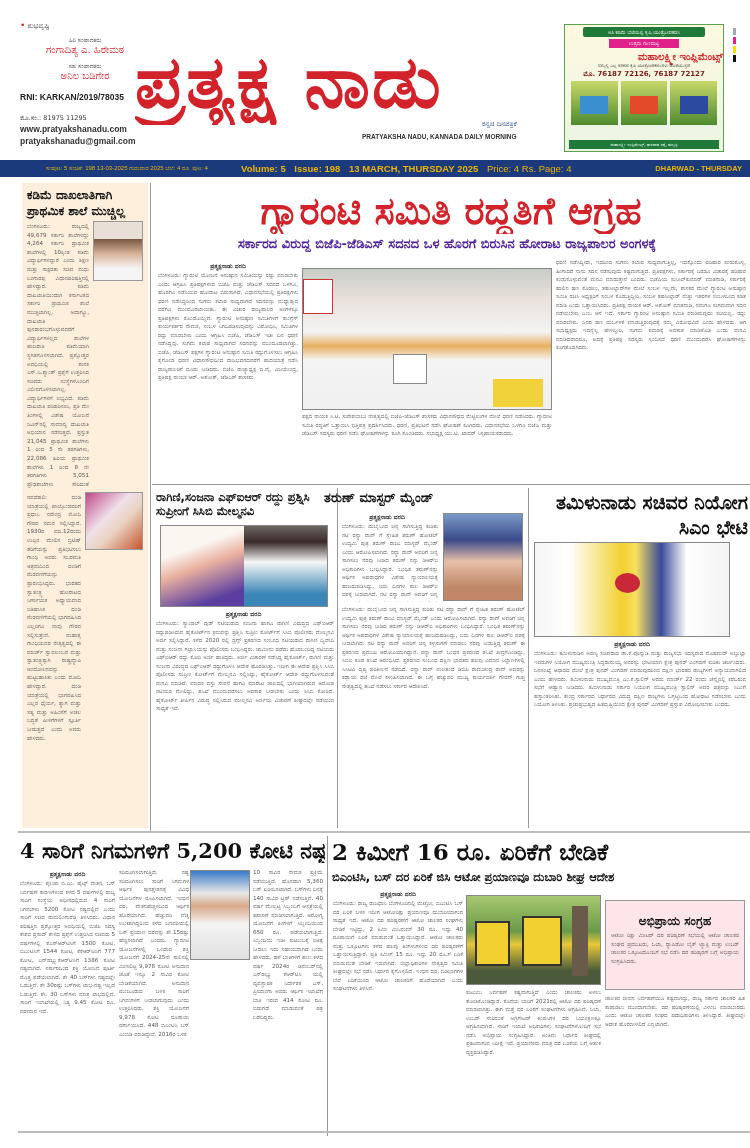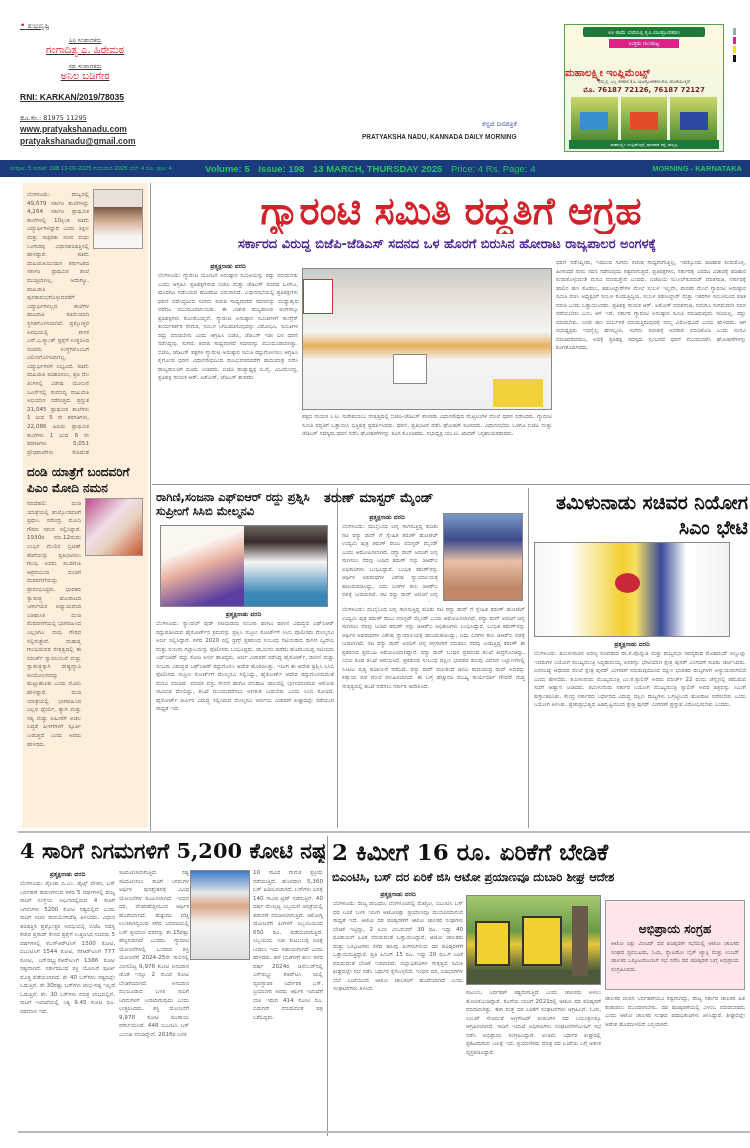--- a/index.html
+++ b/index.html
@@ -1,44 +1,44 @@
 <!DOCTYPE html>
 <html><head>
 <meta charset="utf-8">
 <style>
   * { box-sizing: border-box; margin: 0; padding: 0; }
   html, body { width: 750px; height: 1148px; overflow: hidden; background: #ffffff; }
   body { font-family: "DejaVu Sans", sans-serif; color: #222; position: relative; }
 
   .masthead { position: absolute; left: 0; top: 0; width: 750px; height: 158px; }
-  .mh-left { position: absolute; left: 20px; top: 20px; width: 130px; font-size: 7px; color: #333; text-decoration: underline; }
+  .mh-left { position: absolute; left: 20px; top: 20px; width: 130px; font-size: 7px; color: #333; }
   .mh-left .dot { color: #d3232a; font-size: 9px; }
   .mh-left .lbl { text-align: center; margin-top: 6px; font-size: 6px; color: #444; }
   .mh-left .nm { text-align: center; font-size: 10px; color: #d3232a; }
   .mh-left .rni { margin-top: 10px; font-family: "Liberation Sans", sans-serif; font-weight: bold; font-size: 8.5px; color: #222; }
   .mh-left .ph { margin-top: 12px; font-size: 6.5px; }
   .mh-left .web { font-family: "Liberation Sans", sans-serif; font-weight: bold; font-size: 8.5px; margin-top: 2px; }
   .logo { position: absolute; left: 135px; top: 40px; width: 420px; height: 85px; color: #d3232a; font-family: "DejaVu Sans", sans-serif; font-weight: bold; font-size: 72px; line-height: 85px; letter-spacing: 2px; white-space: nowrap; overflow: hidden; }
   .logo-sub { position: absolute; left: 482px; top: 120px; font-size: 7px; color: #1a3e8a; }
   .logo-en { position: absolute; left: 362px; top: 133px; font-family: "Liberation Sans", sans-serif; font-size: 6.5px; font-weight: bold; color: #333; }
 
   .ad { position: absolute; left: 564px; top: 24px; width: 160px; height: 128px; background: linear-gradient(#fff9e0, #e9f5e2); border: 1px solid #5aa24b; overflow: hidden; }
   .ad .bar1 { background: #1f7a3a; color: #fff; font-size: 5px; text-align: center; height: 10px; line-height: 10px; margin: 2px 18px; border-radius: 2px; }
   .ad .bar2 { background: #e0218a; color: #fff; font-size: 5px; text-align: center; height: 9px; line-height: 9px; margin: 2px 44px; }
-  .ad .name { color: #d3232a; font-weight: bold; font-size: 10px; text-align: left; margin-top: 19px; }
+  .ad .name { color: #d3232a; font-weight: bold; font-size: 10px; text-align: right; margin-top: 3px; }
   .ad .desc { font-size: 4.5px; text-align: center; color: #333; }
   .ad .phone { font-size: 7px; text-align: center; color: #7a1b1b; font-weight: bold; margin-top: 2px; }
   .ad .pics { display: flex; gap: 3px; padding: 3px 6px; }
   .ad .pic { flex: 1; height: 44px; background: linear-gradient(#c8d86a, #4e8a2e); position: relative; }
   .ad .pic i { position: absolute; left: 20%; top: 35%; width: 60%; height: 40%; }
   .ad .foot { background: #1f7a3a; color: #fff; font-size: 4px; height: 9px; line-height: 9px; text-align: center; position: absolute; bottom: 2px; left: 4px; right: 4px; }
   .cmyk { position: absolute; left: 733px; top: 28px; width: 3px; }
   .cmyk span { display: block; width: 3px; height: 7px; margin-bottom: 2px; }
 
-  .infobar { position: absolute; left: 0; top: 160px; width: 750px; height: 17px; background: #1a3a7c; color: #22c55e; display: flex; align-items: center; font-family: "Liberation Sans", sans-serif; white-space: nowrap; }
+  .infobar { position: absolute; left: 0; top: 160px; width: 750px; height: 17px; background: #1a3a7c; color: #eab308; display: flex; align-items: center; font-family: "Liberation Sans", sans-serif; white-space: nowrap; padding-left: 36px; }
   .infobar .kn { font-size: 6px; padding-left: 10px; width: 205px; }
   .infobar .en { font-size: 9.5px; font-weight: bold; }
   .infobar .en span { margin-right: 6px; }
   .infobar .loc { font-size: 7.5px; font-weight: bold; margin-left: auto; padding-right: 8px; }
 
   .sidebar { position: absolute; left: 22px; top: 183px; width: 126px; height: 645px; background: #fdefdc; padding: 4px 5px; }
   .side-h { font-weight: bold; font-size: 12px; line-height: 16px; color: #111; }
   .side-txt { font-size: 5.6px; line-height: 8.6px; color: #555; text-align: justify; }
   .side-photo { float: right; width: 50px; height: 60px; margin: 2px 0 3px 4px; border: 1px solid #999; }
 
@@ -49,39 +49,40 @@
   .main-sub { position: absolute; left: 148px; top: 236px; width: 598px; text-align: center; color: #4c1d95; font-weight: bold; font-size: 13px; white-space: nowrap; overflow: hidden; }
 
   .col { position: absolute; font-size: 5.6px; line-height: 8.5px; color: #555; text-align: justify; overflow: hidden; }
   .byline { text-align: center; font-weight: bold; color: #333; font-size: 6px; }
   .photo { position: absolute; border: 1px solid #888; overflow: hidden; }
   .caption { position: absolute; font-size: 5.6px; line-height: 8.5px; color: #555; text-align: justify; overflow: hidden; }
 
   .sec-h { position: absolute; font-weight: bold; color: #111; line-height: 1.25; white-space: nowrap; overflow: hidden; }
   .bottom-h { position: absolute; font-family: "DejaVu Serif", serif; font-weight: bold; color: #111; white-space: nowrap; overflow: hidden; }
 
-  .opinion { position: absolute; left: 605px; top: 900px; width: 140px; height: 90px; background: #fde5ea; border: 1px solid #999; padding: 21px 5px; }
+  .opinion { position: absolute; left: 605px; top: 900px; width: 140px; height: 90px; background: #fde5ea; border: 1px solid #999; padding: 13px 5px; }
   .opinion .t { font-weight: bold; font-size: 12px; text-align: center; color: #111; }
   .opinion .b { font-size: 5.6px; line-height: 8.5px; color: #555; text-align: justify; margin-top: 3px; }
 </style>
 </head>
 <body>
 
 <div class="masthead">
   <div class="mh-left">
     <div><span class="dot">•</span> <span>ಶುಭವೃಷ್ಟಿ</span></div>
     <div class="lbl">ಹಿರಿ ಸಂಪಾದಕರು</div>
     <div class="nm">ಗಂಗಾದಿತ್ಯ ಎ. ಹಿರೇಮಠ</div>
     <div class="lbl">ಸಹ ಸಂಪಾದಕರು</div>
     <div class="nm">ಅನಿಲ ಬಡಿಗೇರ</div>
     <div class="rni">RNI: KARKAN/2019/78035</div>
     <div class="ph">ಮೊ.ಸಂ.: 81975 11295</div>
     <div class="web">www.pratyakshanadu.com</div>
     <div class="web">pratyakshanadu@gmail.com</div>
   </div>
+  <div class="logo">ಪ್ರತ್ಯಕ್ಷ ನಾಡು</div>
   <div class="logo-sub">ಕನ್ನಡ ದಿನಪತ್ರಿಕೆ</div>
   <div class="logo-en">PRATYAKSHA NADU, KANNADA DAILY MORNING</div>
 
   <div class="ad">
     <div class="bar1">ಅತಿ ಕಡಿಮೆ ಬೆಲೆಯಲ್ಲಿ ಕೃಷಿ ಯಂತ್ರೋಪಕರಣ</div>
     <div class="bar2">ಉತ್ತಮ ಗುಣಮಟ್ಟ</div>
     <div class="name">ಮಹಾಲಕ್ಷ್ಮೀ ಇಂಪ್ಲಿಮೆಂಟ್ಸ್</div>
     <div class="desc">ನಮ್ಮಲ್ಲಿ ಎಲ್ಲ ತರಹದ ಕೃಷಿ ಯಂತ್ರೋಪಕರಣಗಳು ದೊರೆಯುತ್ತವೆ</div>
     <div class="phone">ಮೊ. 76187 72126, 76187 72127</div>
     <div class="pics">
@@ -106,27 +107,27 @@
 </div>
 
 <div class="infobar">
   <div class="kn">ಸಂಪುಟ: 5  ಸಂಚಿಕೆ: 198  13-03-2025 ಗುರುವಾರ 2025  ಬೆಲೆ: 4 ರೂ.  ಪುಟ: 4</div>
   <div class="en">
     <span>Volume: 5</span>
     <span>Issue: 198</span>
     <span>13 MARCH, THURSDAY 2025</span>
     <span style="font-weight:normal">Price: 4 Rs. Page: 4</span>
   </div>
-  <div class="loc">MORNING - KARNATAKA</div>
+  <div class="loc">DHARWAD - THURSDAY</div>
 </div>
 
 <div class="sidebar">
+  <div class="side-h">ಕಡಿಮೆ ದಾಖಲಾತಿಗಾಗಿ ಪ್ರಾಥಮಿಕ ಶಾಲೆ ಮುಚ್ಚಿಲ್ಲ</div>
   <div class="side-photo" style="background:linear-gradient(#e8e0d6 30%, #7a5a45 30%, #d9b39a 55%, #f5f5f5 80%);"></div>
   <div class="side-txt" style="height:268px;overflow:hidden;margin-top:3px;">ಬೆಂಗಳೂರು: ರಾಜ್ಯದಲ್ಲಿ 49,679 ಸರ್ಕಾರಿ ಶಾಲೆಗಳಿದ್ದು 4,264 ಸರ್ಕಾರಿ ಪ್ರಾಥಮಿಕ ಶಾಲೆಗಳಲ್ಲಿ 10ಕ್ಕಿಂತ ಕಡಿಮೆ ವಿದ್ಯಾರ್ಥಿಗಳಿದ್ದಾರೆ ಎಂದು ಶಿಕ್ಷಣ ಮತ್ತು ಸಾಕ್ಷರತಾ ಸಚಿವ ಮಧು ಬಂಗಾರಪ್ಪ ವಿಧಾನಪರಿಷತ್ತಿನಲ್ಲಿ ಹೇಳಿದ್ದಾರೆ. ಕಡಿಮೆ ದಾಖಲಾತಿಯಿಂದಾಗಿ ಕರ್ನಾಟಕದ ಸರ್ಕಾರಿ ಪ್ರಾಥಮಿಕ ಶಾಲೆ ಮುಚ್ಚಲಾಗಿಲ್ಲ. ಅದಾಗ್ಯೂ, ದಾಖಲಾತಿ ಪುನರಾರಂಭಗೊಳ್ಳುವವರೆಗೆ ವಿದ್ಯಾರ್ಥಿಗಳಿಲ್ಲದ ಶಾಲೆಗಳ ಹಾಜರಾತಿ ಕಡಿಮೆಯಾಗಿ ಸ್ಥಗಿತಗೊಳಿಸಲಾಗಿದೆ. ಪ್ರಶ್ನೋತ್ತರ ಅವಧಿಯಲ್ಲಿ ಶಾಸಕ ಎಸ್.ಎ.ಶ್ಯಾಂತ್ ಪ್ರಶ್ನೆಗೆ ಉತ್ತರಿಸಿದ ಸಚಿವರು ಸಂಸ್ಥೆಗಳೊಂದಿಗೆ ವಿಲೀನಗೊಳಿಸಲಾಗಿಲ್ಲ. ವಿದ್ಯಾರ್ಥಿಗಳಿಗೆ ಲಭ್ಯವಿದೆ. ಕಡಿಮೆ ದಾಖಲಾತಿ ಪರಿಹರಿಸಲು, ಪ್ರತಿ ಮೇ ತಿಂಗಳಲ್ಲಿ ವಿಶೇಷ ಯೋಜನೆ ಜೂನ್‌ನಲ್ಲಿ ಸಾಮಾನ್ಯ ದಾಖಲಾತಿ ಅಭಿಯಾನ ನಡೆಸುತ್ತದೆ. ಪ್ರಸ್ತುತ 21,045 ಪ್ರಾಥಮಿಕ ಶಾಲೆಗಳು 1 ರಿಂದ 5 ನೇ ತರಗತಿಗಳು, 22,086 ಹಿರಿಯ ಪ್ರಾಥಮಿಕ ಶಾಲೆಗಳು 1 ರಿಂದ 8 ನೇ ತರಗತಿಗಳು 5,051 ಪ್ರೌಢಶಾಲೆಗಳು ಸೇರಿದಂತೆ 49,679 ಸರ್ಕಾರಿ ಶಾಲೆಗಳಿವೆ ಎಂದು ತಿಳಿಸಿದ್ದಾರೆ. ವಿದ್ಯಾರ್ಥಿಗಳಿಗೆ ಸರ್ಕಾರದಿಂದ ಉಚಿತ ಪಠ್ಯಪುಸ್ತಕಗಳು, ಸಮವಸ್ತ್ರ, ಶೂ ಮತ್ತು ಸಾಕ್ಸ್, ಹೆಚ್ಚುವರಿಯಾಗಿ ಮಧ್ಯಾಹ್ನದ ಊಟದ ಯೋಜನೆಯು ಸೇರಿ ವಿವಿಧ ಸೌಲಭ್ಯ ಕಲ್ಪಿಸಲಾಗಿದೆ ಎಂದರು.</div>
-  <div class="side-h" style="margin-top:6px;">ದಂಡಿ ಯಾತ್ರೆಗೆ ಬಂದವರಿಗೆ ಪಿಎಂ ಮೋದಿ ನಮನ</div>
   <div class="side-photo" style="width:58px;height:58px;background:linear-gradient(135deg,#c04a8a,#f0e0e8 40%,#e8d2c0 60%,#c8552e);"></div>
   <div class="side-txt" style="height:270px;overflow:hidden;margin-top:3px;">ನವದೆಹಲಿ: ದಂಡಿ ಯಾತ್ರೆಯಲ್ಲಿ ಪಾಲ್ಗೊಂಡವರಿಗೆ ಪ್ರಧಾನಿ ನರೇಂದ್ರ ಮೋದಿ ಗೌರವ ನಮನ ಸಲ್ಲಿಸಿದ್ದಾರೆ. 1930ರ ಮಾ.12ರಂದು ಉಪ್ಪಿನ ಮೇಲಿನ ಬ್ರಿಟಿಷ್ ತೆರಿಗೆಯನ್ನು ಪ್ರತಿಭಟಿಸಲು ಗಾಂಧಿ ಅವರು ಸಬರಮತಿ ಆಶ್ರಮದಿಂದ ದಂಡಿಗೆ ಮೆರವಣಿಗೆಯನ್ನು ಪ್ರಾರಂಭಿಸಿದ್ದರು. ಭಾರತದ ಸ್ವಾತಂತ್ರ್ಯ ಹೋರಾಟದ ನಿರ್ಣಾಯಕ ಅಧ್ಯಾಯವಾದ ಐತಿಹಾಸಿಕ ದಂಡಿ ಮೆರವಣಿಗೆಯಲ್ಲಿ ಭಾಗವಹಿಸಿದ ಎಲ್ಲರಿಗೂ ನಾವು ಗೌರವ ಸಲ್ಲಿಸುತ್ತೇವೆ. ಮಹಾತ್ಮ ಗಾಂಧಿಯವರ ನೇತೃತ್ವದಲ್ಲಿ ಈ ಮಾರ್ಚ್ ಸ್ವಾವಲಂಬನೆ ಮತ್ತು ಸ್ವಾತಂತ್ರ್ಯಕ್ಕಾಗಿ ರಾಷ್ಟ್ರವ್ಯಾಪಿ ಆಂದೋಲನವನ್ನು ಹುಟ್ಟುಹಾಕಿತು ಎಂದು ಮೋದಿ ಹೇಳಿದ್ದಾರೆ. ದಂಡಿ ಯಾತ್ರೆಯಲ್ಲಿ ಭಾಗವಹಿಸಿದ ಎಲ್ಲರ ಧೈರ್ಯ, ತ್ಯಾಗ ಮತ್ತು ಸತ್ಯ ಮತ್ತು ಅಹಿಂಸೆಗೆ ಅಚಲ ಬದ್ಧತೆ ಪೀಳಿಗೆಗಳಿಗೆ ಸ್ಫೂರ್ತಿ ನೀಡುತ್ತದೆ ಎಂದು ಅವರು ಹೇಳಿದರು.</div>
 </div>
 
 <div class="vr" style="left:150px;top:183px;height:650px;"></div>
 
 <div class="main-h">ಗ್ಯಾರಂಟಿ ಸಮಿತಿ ರದ್ದತಿಗೆ ಆಗ್ರಹ</div>
 <div class="main-sub">ಸರ್ಕಾರದ ವಿರುದ್ಧ ಬಿಜೆಪಿ-ಜೆಡಿಎಸ್ ಸದನದ ಒಳ ಹೊರಗೆ ಬಿರುಸಿನ ಹೋರಾಟ ರಾಜ್ಯಪಾಲರ ಅಂಗಳಕ್ಕೆ</div>
 <div class="col" style="left:158px;top:262px;width:140px;">
   <div class="byline">ಪ್ರತ್ಯಕ್ಷನಾಡು ವರದಿ</div>

